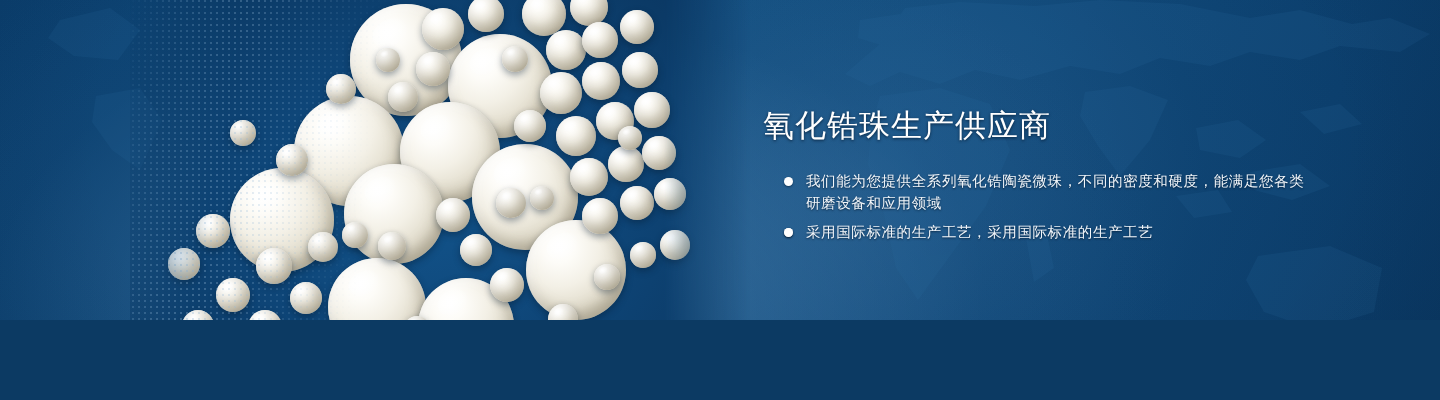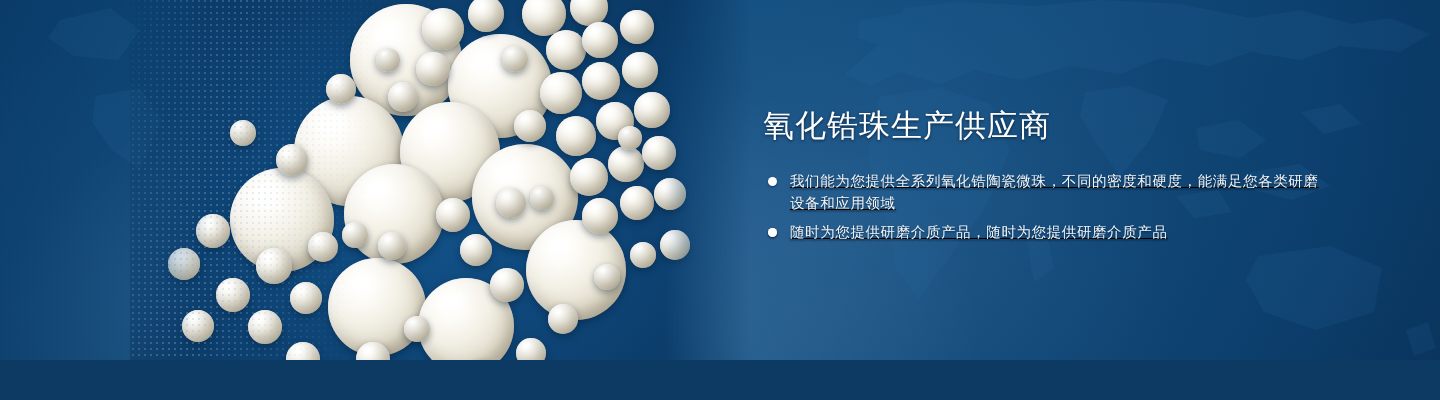--- a/index.html
+++ b/index.html
@@ -3,21 +3,21 @@
 <meta charset="utf-8">
 <style>
   html, body {
     margin: 0;
     padding: 0;
     background: #0c3a63;
   }
   .banner {
     position: relative;
     width: 1440px;
-    height: 360px;
+    height: 320px;
     overflow: hidden;
     font-family: "Liberation Sans", "DejaVu Sans", sans-serif;
     background: #a16207;
   }
 
   
   .bg-base {
     position: absolute;
     inset: 0;
     background:
@@ -130,23 +130,22 @@
     font-size: 31px;
     font-weight: 400;
     line-height: 1.15;
     color: #ffffff;
     letter-spacing: 1px;
     text-shadow: 0 1px 3px rgba(2,20,40,0.75);
     white-space: nowrap;
   }
   .bullets {
     list-style: none;
-    margin: 0;
+    margin: 16px;
     padding: 0;
-    text-decoration: underline;
   }
   .bullet {
     position: relative;
     padding-left: 27px;
     margin-bottom: 7px;
     font-size: 14.5px;
     line-height: 22px;
     color: #f2f6fa;
     letter-spacing: 0.6px;
     text-shadow: 0 1px 2px rgba(2,20,40,0.70);
@@ -282,18 +281,18 @@
     <ul class="bullets">
       <li class="bullet">
         <span class="dot"></span>
         <span>我们能为您提供全系列氧化锆陶瓷微珠，不同的密度和硬度，能满足您各类研磨设备和应用领域</span>
       </li>
       <li class="bullet">
         <span class="dot"></span>
       </li>
       <li class="bullet">
         <span class="dot"></span>
-        <span>随时为您提供研磨介质产品，随时为您提供研磨介质产品</span>
+        <span>采用国际标准的生产工艺，采用国际标准的生产工艺</span>
       </li>
     </ul>
   </div>
 
 </div>
 
 </body></html>

